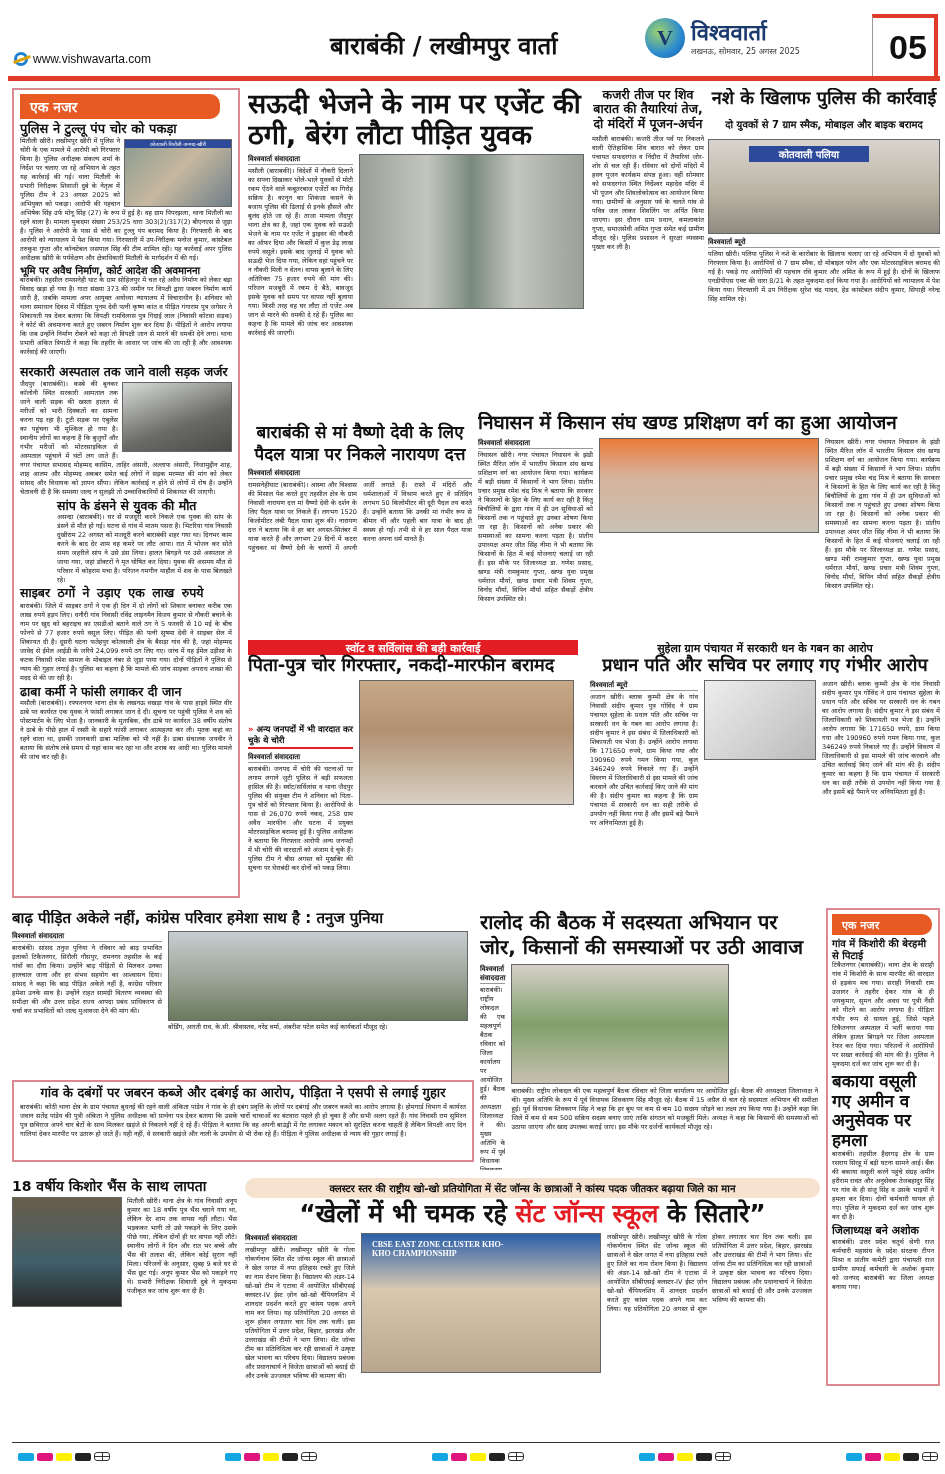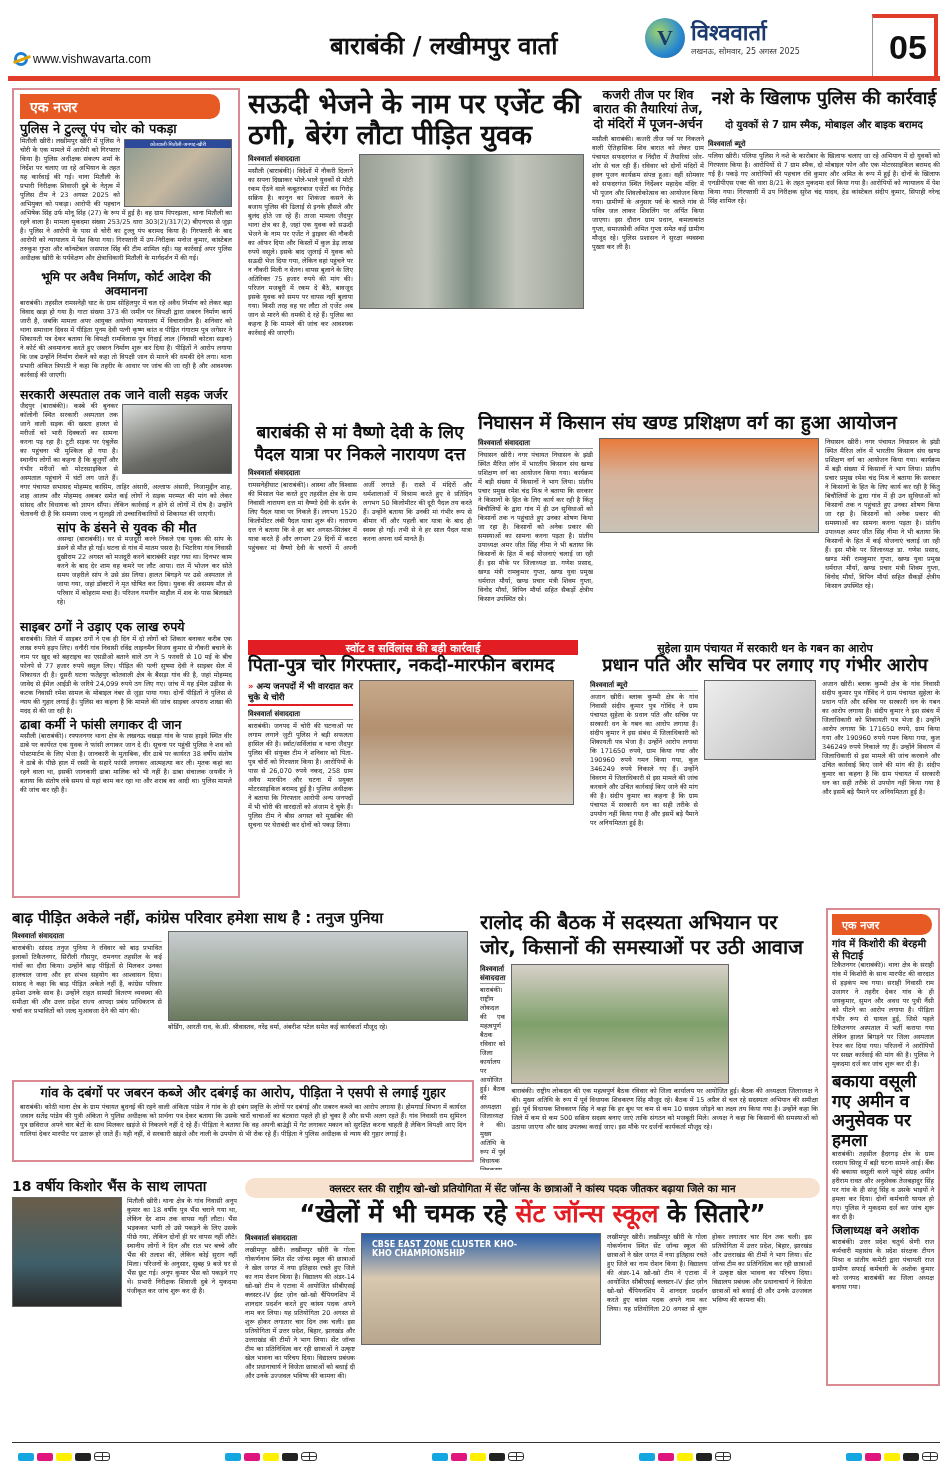--- a/index.html
+++ b/index.html
@@ -58,37 +58,37 @@
 
   <div>
     <div class="h-head" style="font-size:13px; margin-top:3px;">पुलिस ने टुल्लू पंप चोर को पकड़ा</div>
     <div class="photo" style="float:right; width:108px; height:68px; margin:2px 0 2px 4px; position:relative;">
       <div style="background:#2d4a9a; color:#fff; font-size:5px; text-align:center; padding:1px;">कोतवाली-मितौली-जनपद-खीरी</div>
     </div>
     <div class="txt">मितौली खीरी। लखीमपुर खीरी में पुलिस ने चोरी के एक मामले में आरोपी को गिरफ्तार किया है। पुलिस अधीक्षक संकल्प शर्मा के निर्देश पर चलाए जा रहे अभियान के तहत यह कार्रवाई की गई। थाना मितौली के प्रभारी निरीक्षक शिवाजी दुबे के नेतृत्व में पुलिस टीम ने 23 अगस्त 2025 को अभियुक्त को पकड़ा। आरोपी की पहचान अभिषेक सिंह उर्फ मोनू सिंह (27) के रूप में हुई है। वह ग्राम पिपरझला, थाना मितौली का रहने वाला है। मामला मुकदमा संख्या 253/25 धारा 303(2)/317(2) बीएनएस से जुड़ा है। पुलिस ने आरोपी के पास से चोरी का टुल्लू पंप बरामद किया है। गिरफ्तारी के बाद आरोपी को न्यायालय में पेश किया गया। गिरफ्तारी में उप-निरीक्षक मनोज कुमार, कांस्टेबल तरुकुश गुप्ता और कॉन्स्टेबल जसपाल सिंह की टीम शामिल रही। यह कार्रवाई अपर पुलिस अधीक्षक खीरी के पर्यवेक्षण और क्षेत्राधिकारी मितौली के मार्गदर्शन में की गई।</div>
   </div>
 
   <div style="clear:both;">
-    <div class="h-head" style="font-size:12px; margin-top:8px;text-align:center;">भूमि पर अवैध निर्माण, कोर्ट आदेश की अवमानना</div>
+    <div class="h-head" style="font-size:10px; margin-top:2px;">भूमि पर अवैध निर्माण, कोर्ट आदेश की अवमानना</div>
     <div class="txt">बाराबंकी। तहसील रामसनेही घाट के ग्राम सोहिलपुर में चल रहे अवैध निर्माण को लेकर बड़ा विवाद खड़ा हो गया है। गाटा संख्या 373 की जमीन पर विपक्षी द्वारा जबरन निर्माण कार्य जारी है, जबकि मामला अपर आयुक्त अयोध्या न्यायालय में विचाराधीन है। शनिवार को थाना समाधान दिवस में पीड़िता पूनम देवी पत्नी कृष्ण कांत व पीड़ित गंगाराम पुत्र जगेसर ने शिकायती पत्र देकर बताया कि विपक्षी रामविलास पुत्र गिदाई लाल (निवासी कोटवा सड़क) ने कोर्ट की अवमानना करते हुए जबरन निर्माण शुरू कर दिया है। पीड़ितों ने आरोप लगाया कि जब उन्होंने निर्माण रोकने को कहा तो विपक्षी जान से मारने की धमकी देने लगा। थाना प्रभारी अंकित त्रिपाठी ने कहा कि तहरीर के आधार पर जांच की जा रही है और आवश्यक कार्रवाई की जाएगी।</div>
   </div>
 
   <div>
     <div class="h-head" style="font-size:12.5px; margin-top:8px;">सरकारी अस्पताल तक जाने वाली सड़क जर्जर</div>
     <div class="photo" style="float:right; width:110px; height:70px; margin:2px 0 2px 4px; background:linear-gradient(160deg,#d8dcd8,#6a6a66 60%,#4a4a48);"></div>
     <div class="txt">जैदपुर (बाराबंकी)। कस्बे की बुनकर कॉलोनी स्थित सरकारी अस्पताल तक जाने वाली सड़क की खस्ता हालत से मरीजों को भारी दिक्कतों का सामना करना पड़ रहा है। टूटी सड़क पर एंबुलेंस का पहुंचना भी मुश्किल हो गया है। स्थानीय लोगों का कहना है कि बुजुर्गों और गंभीर मरीजों को मोटरसाइकिल से अस्पताल पहुंचाने में घंटों लग जाते हैं। नगर पंचायत सभासद मोहम्मद कासिम, ताहिर अंसारी, अल्ताफ अंसारी, निजामुद्दीन शाह, शाह आलम और मोहम्मद अकबर समेत कई लोगों ने सड़क मरम्मत की मांग को लेकर सांसद और विधायक को ज्ञापन सौंपा। लेकिन कार्रवाई न होने से लोगों में रोष है। उन्होंने चेतावनी दी है कि समस्या जल्द न सुलझी तो उच्चाधिकारियों से शिकायत की जाएगी।</div>
   </div>
 
   <div style="clear:both;margin-left:37px;">
     <div class="h-head" style="font-size:12.5px; margin-top:2px;">सांप के डंसने से युवक की मौत</div>
     <div class="txt">असन्द्रा (बाराबंकी)। घर से मजदूरी करने निकले एक युवक की सांप के डंसने से मौत हो गई। घटना से गांव में मातम पसरा है। भिटरिया गांव निवासी दुखीराम 22 अगस्त को मजदूरी करने बाराबंकी शहर गया था। दिनभर काम करने के बाद देर शाम वह कमरे पर लौट आया। रात में भोजन कर सोते समय जहरीले सांप ने उसे डंस लिया। हालत बिगड़ने पर उसे अस्पताल ले जाया गया, जहां डॉक्टरों ने मृत घोषित कर दिया। युवक की असमय मौत से परिवार में कोहराम मचा है। परिजन गमगीन माहौल में शव के पास बिलखते रहे।</div>
   </div>
 
   <div>
-    <div class="h-head" style="font-size:12.5px; margin-top:13px;">साइबर ठगों ने उड़ाए एक लाख रुपये</div>
+    <div class="h-head" style="font-size:12.5px; margin-top:2px;font-family:Liberation Mono, monospace;">साइबर ठगों ने उड़ाए एक लाख रुपये</div>
     <div class="txt">बाराबंकी। जिले में साइबर ठगों ने एक ही दिन में दो लोगों को शिकार बनाकर करीब एक लाख रुपये हड़प लिए। धनौरी गांव निवासी रविंद्र लाइनमैन विजय कुमार से नौकरी बचाने के नाम पर खुद को बहराइच का एसडीओ बताने वाले ठग ने 5 फरवरी से 10 मई के बीच फोनपे से 77 हजार रुपये वसूल लिए। पीड़ित की पत्नी सुषमा देवी ने साइबर सेल में शिकायत दी है। दूसरी घटना फतेहपुर कोतवाली क्षेत्र के बैसड़ा गांव की है, जहां मोहम्मद जावेद से ईमेल आईडी के जरिये 24,099 रुपये ठग लिए गए। जांच में यह ईमेल उड़ीसा के कटक निवासी रमेश सामल के मोबाइल नंबर से जुड़ा पाया गया। दोनों पीड़ितों ने पुलिस से न्याय की गुहार लगाई है। पुलिस का कहना है कि मामले की जांच साइबर अपराध शाखा की मदद से की जा रही है।</div>
   </div>
 
   <div>
     <div class="h-head" style="font-size:12.5px; margin-top:2px;">ढाबा कर्मी ने फांसी लगाकर दी जान</div>
     <div class="txt">मसौली (बाराबंकी)। रफ्फरनगर थाना क्षेत्र के लखनऊ वखड़ा गांव के पास हाइवे स्थित वीर ढाबे पर कार्यरत एक युवक ने फांसी लगाकर जान दे दी। सूचना पर पहुंची पुलिस ने शव को पोस्टमार्टम के लिए भेजा है। जानकारी के मुताबिक, वीर ढाबे पर कार्यरत 38 वर्षीय संतोष ने ढाबे के पीछे हाल में रस्सी के सहारे फांसी लगाकर आत्महत्या कर ली। मृतक कहां का रहने वाला था, इसकी जानकारी ढाबा मालिक को भी नहीं है। ढाबा संचालक जयवीर ने बताया कि संतोष लंबे समय से यहां काम कर रहा था और शराब का आदी था। पुलिस मामले की जांच कर रही है।</div>
   </div>
 </div>
 
 <div class="abs" style="left:248px; top:88px; width:340px; height:320px; overflow:hidden;">
@@ -103,20 +103,25 @@
 </div>
 
 <div class="abs" style="left:592px; top:88px; width:112px; height:320px; overflow:hidden;">
   <div class="h-head" style="font-size:12.5px; text-align:center;">कजरी तीज पर शिव बारात की तैयारियां तेज, दो मंदिरों में पूजन-अर्चन</div>
   <div class="txt" style="margin-top:4px;">मसौली बाराबंकी। कजरी तीज पर्व पर निकलने वाली ऐतिहासिक शिव बारात को लेकर ग्राम पंचायत सफदरगंज व निंदौरा में तैयारियां जोर-शोर से चल रही हैं। रविवार को दोनों मंदिरों में हवन पूजन कार्यक्रम संपन्न हुआ। वहीं सोमवार को सफदरगंज स्थित निर्देश्वर महादेव मंदिर में भी पूजन और शिवलोकोत्सव का आयोजन किया गया। ग्रामीणों के अनुसार पर्व के चलते गांव से पवित्र जल लाकर शिवलिंग पर अर्पित किया जाएगा। इस दौरान ग्राम प्रधान, कमलाकांत गुप्ता, समाजसेवी अमित गुप्ता समेत कई ग्रामीण मौजूद रहे। पुलिस प्रशासन ने सुरक्षा व्यवस्था पुख्ता कर ली है।</div>
 </div>
 
 <div class="abs" style="left:708px; top:88px; width:232px; height:320px; overflow:hidden;">
   <div class="h-head" style="font-size:18px; text-align:center;">नशे के खिलाफ पुलिस की कार्रवाई</div>
   <div style="font-size:10px; text-align:center; font-weight:bold; margin:8px 0;">दो युवकों से 7 ग्राम स्मैक, मोबाइल और बाइक बरामद</div>
+  <div class="photo" style="height:95px; background:linear-gradient(180deg,#d9d5ce,#b8b0a2 60%,#8f8a80); position:relative;">
+    <div style="position:absolute; left:40px; top:6px; width:120px; background:#2d4a9a; color:#fff; text-align:center; font-size:10px; font-weight:bold; padding:1px;">
+      <span>कोतवाली पलिया</span>
+    </div>
+  </div>
   <div style="display:flex; gap:4px; margin-top:3px;">
     <div style="flex:1;">
       <div class="byline">विश्ववार्ता ब्यूरो</div>
       <div class="txt">पलिया खीरी। पलिया पुलिस ने नशे के कारोबार के खिलाफ चलाए जा रहे अभियान में दो युवकों को गिरफ्तार किया है। आरोपियों से 7 ग्राम स्मैक, दो मोबाइल फोन और एक मोटरसाइकिल बरामद की गई है। पकड़े गए आरोपियों की पहचान रवि कुमार और अमित के रूप में हुई है। दोनों के खिलाफ एनडीपीएस एक्ट की धारा 8/21 के तहत मुकदमा दर्ज किया गया है। आरोपियों को न्यायालय में पेश किया गया। गिरफ्तारी में उप निरीक्षक सुरेश चंद्र यादव, हेड कांस्टेबल संदीप कुमार, सिपाही नरेन्द्र सिंह शामिल रहे।</div>
     </div>
   </div>
 </div>
 
 <div class="abs" style="left:248px; top:421px; width:224px; height:215px; overflow:hidden;">
   <div class="h-head" style="font-size:17px; text-align:center; line-height:22px;">बाराबंकी से मां वैष्णो देवी के लिए पैदल यात्रा पर निकले नारायण दत्त</div>
@@ -133,21 +138,21 @@
     </div>
     <div class="photo" style="width:220px; height:95px; background:linear-gradient(180deg,#e97a3a,#d6b29a 40%,#c9c2b6);"></div>
     <div class="txt" style="width:115px; height:170px; overflow:hidden;">निघासन खीरी। नगर पंचायत निघासन के झंडी स्थित मैरिज लॉन में भारतीय किसान संघ खण्ड प्रशिक्षण वर्ग का आयोजन किया गया। कार्यक्रम में बड़ी संख्या में किसानों ने भाग लिया। प्रांतीय प्रचार प्रमुख रमेश चंद्र मिश्र ने बताया कि सरकार ने किसानों के हित के लिए कार्य कर रही है किंतु बिचौलियों के द्वारा गांव में ही उन सुविधाओं को किसानों तक न पहुंचाते हुए उनका शोषण किया जा रहा है। किसानों को अनेक प्रकार की समस्याओं का सामना करना पड़ता है। प्रांतीय उपाध्यक्ष अमर जीत सिंह नीमा ने भी बताया कि किसानों के हित में कई योजनाएं चलाई जा रही हैं। इस मौके पर जिलाध्यक्ष डा. गणेश प्रसाद, खण्ड मंत्री रामकुमार गुप्ता, खण्ड युवा प्रमुख धर्मराज मौर्या, खण्ड प्रचार मंत्री शिवम गुप्ता, विनोद मौर्या, विपिन मौर्या सहित सैकड़ों क्षेत्रीय किसान उपस्थित रहे।</div>
   </div>
 </div>
 
 <div class="abs" style="left:248px; top:640px; width:330px; height:258px; overflow:hidden;">
   <div class="red-strap">स्वॉट व सर्विलांस की बड़ी कार्रवाई</div>
   <div class="h-head" style="font-size:18px; margin-top:0;">पिता-पुत्र चोर गिरफ्तार, नकदी-मारफीन बरामद</div>
   <div style="display:flex; gap:6px; margin-top:4px;">
-    <div style="width:105px;">
+    <div style="width:105px;margin-top:43px;">
       <div style="font-size:8.5px; font-weight:bold; border-bottom:2px solid #e21d24; padding-bottom:2px;">
         <span class="quote-mark">»</span>
         <span>अन्य जनपदों में भी वारदात कर चुके थे चोरी</span>
       </div>
       <div class="byline" style="margin-top:3px;">विश्ववार्ता संवाददाता</div>
       <div class="txt" style="height:140px; overflow:hidden;">बाराबंकी। जनपद में चोरी की घटनाओं पर लगाम लगाने जुटी पुलिस ने बड़ी सफलता हासिल की है। स्वॉट/सर्विलांस व थाना जैदपुर पुलिस की संयुक्त टीम ने शनिवार को पिता-पुत्र चोरों को गिरफ्तार किया है। आरोपियों के पास से 26,070 रुपये नकद, 258 ग्राम अवैध मारफीन और घटना में प्रयुक्त मोटरसाइकिल बरामद हुई है। पुलिस अधीक्षक ने बताया कि गिरफ्तार आरोपी अन्य जनपदों में भी चोरी की वारदातों को अंजाम दे चुके हैं। पुलिस टीम ने बीस अगस्त को मुखबिर की सूचना पर घेराबंदी कर दोनों को पकड़ लिया।</div>
     </div>
     <div class="photo" style="width:215px; height:125px; background:linear-gradient(180deg,#c7a98a,#b29070 40%,#d8d0c4);"></div>
   </div>
 </div>
@@ -223,21 +228,21 @@
 <div class="abs" style="left:245px; top:1178px; width:575px; height:240px; overflow:hidden;">
   <div class="tinted" style="font-size:10px; font-weight:bold; padding:3px 6px; text-align:center;">क्लस्टर स्तर की राष्ट्रीय खो-खो प्रतियोगिता में सेंट जॉन्स के छात्राओं ने कांस्य पदक जीतकर बढ़ाया जिले का मान</div>
   <div class="h-head" style="font-size:25px; text-align:center; margin-top:2px;">
     <span>“खेलों में भी चमक रहे </span><span class="red-text">सेंट जॉन्स स्कूल</span><span> के सितारे”</span>
   </div>
   <div style="display:flex; gap:6px; margin-top:4px;">
     <div style="width:110px;">
       <div class="byline">विश्ववार्ता संवाददाता</div>
       <div class="txt" style="height:150px; overflow:hidden;">लखीमपुर खीरी। लखीमपुर खीरी के गोला गोकर्णनाथ स्थित सेंट जॉन्स स्कूल की छात्राओं ने खेल जगत में नया इतिहास रचते हुए जिले का नाम रोशन किया है। विद्यालय की अंडर-14 खो-खो टीम ने एटावा में आयोजित सीबीएसई क्लस्टर-IV ईस्ट ज़ोन खो-खो चैंपियनशिप में शानदार प्रदर्शन करते हुए कांस्य पदक अपने नाम कर लिया। यह प्रतियोगिता 20 अगस्त से शुरू होकर लगातार चार दिन तक चली। इस प्रतियोगिता में उत्तर प्रदेश, बिहार, झारखंड और उत्तराखंड की टीमों ने भाग लिया। सेंट जॉन्स टीम का प्रतिनिधित्व कर रही छात्राओं ने उत्कृष्ट खेल भावना का परिचय दिया। विद्यालय प्रबंधक और प्रधानाचार्य ने विजेता छात्राओं को बधाई दी और उनके उज्जवल भविष्य की कामना की।</div>
     </div>
-    <div class="photo" style="width:240px; height:112px; background:linear-gradient(180deg,#2b5fa8,#d8c8b0 40%,#b8a68e); position:relative;">
+    <div class="photo" style="width:240px; height:140px; background:linear-gradient(180deg,#2b5fa8,#d8c8b0 40%,#b8a68e); position:relative;font-family:Liberation Serif, serif;">
       <div style="position:absolute; left:10px; top:6px; color:#fff; font-size:8px; font-weight:bold; width:150px;">CBSE EAST ZONE CLUSTER KHO-KHO CHAMPIONSHIP</div>
     </div>
     <div class="txt" style="width:205px; height:160px; overflow:hidden; column-count:2; column-gap:5px;">लखीमपुर खीरी। लखीमपुर खीरी के गोला गोकर्णनाथ स्थित सेंट जॉन्स स्कूल की छात्राओं ने खेल जगत में नया इतिहास रचते हुए जिले का नाम रोशन किया है। विद्यालय की अंडर-14 खो-खो टीम ने एटावा में आयोजित सीबीएसई क्लस्टर-IV ईस्ट ज़ोन खो-खो चैंपियनशिप में शानदार प्रदर्शन करते हुए कांस्य पदक अपने नाम कर लिया। यह प्रतियोगिता 20 अगस्त से शुरू होकर लगातार चार दिन तक चली। इस प्रतियोगिता में उत्तर प्रदेश, बिहार, झारखंड और उत्तराखंड की टीमों ने भाग लिया। सेंट जॉन्स टीम का प्रतिनिधित्व कर रही छात्राओं ने उत्कृष्ट खेल भावना का परिचय दिया। विद्यालय प्रबंधक और प्रधानाचार्य ने विजेता छात्राओं को बधाई दी और उनके उज्जवल भविष्य की कामना की।</div>
   </div>
 </div>
 
 <div class="abs" style="left:12px; top:1442px; width:928px; height:1px; background:#333;"></div>
 <div class="abs" style="left:18px; top:1452px; width:920px; display:flex; justify-content:space-between;">
   <div class="cmyk">
     <span class="sw" style="background:#14a6e0"></span>

